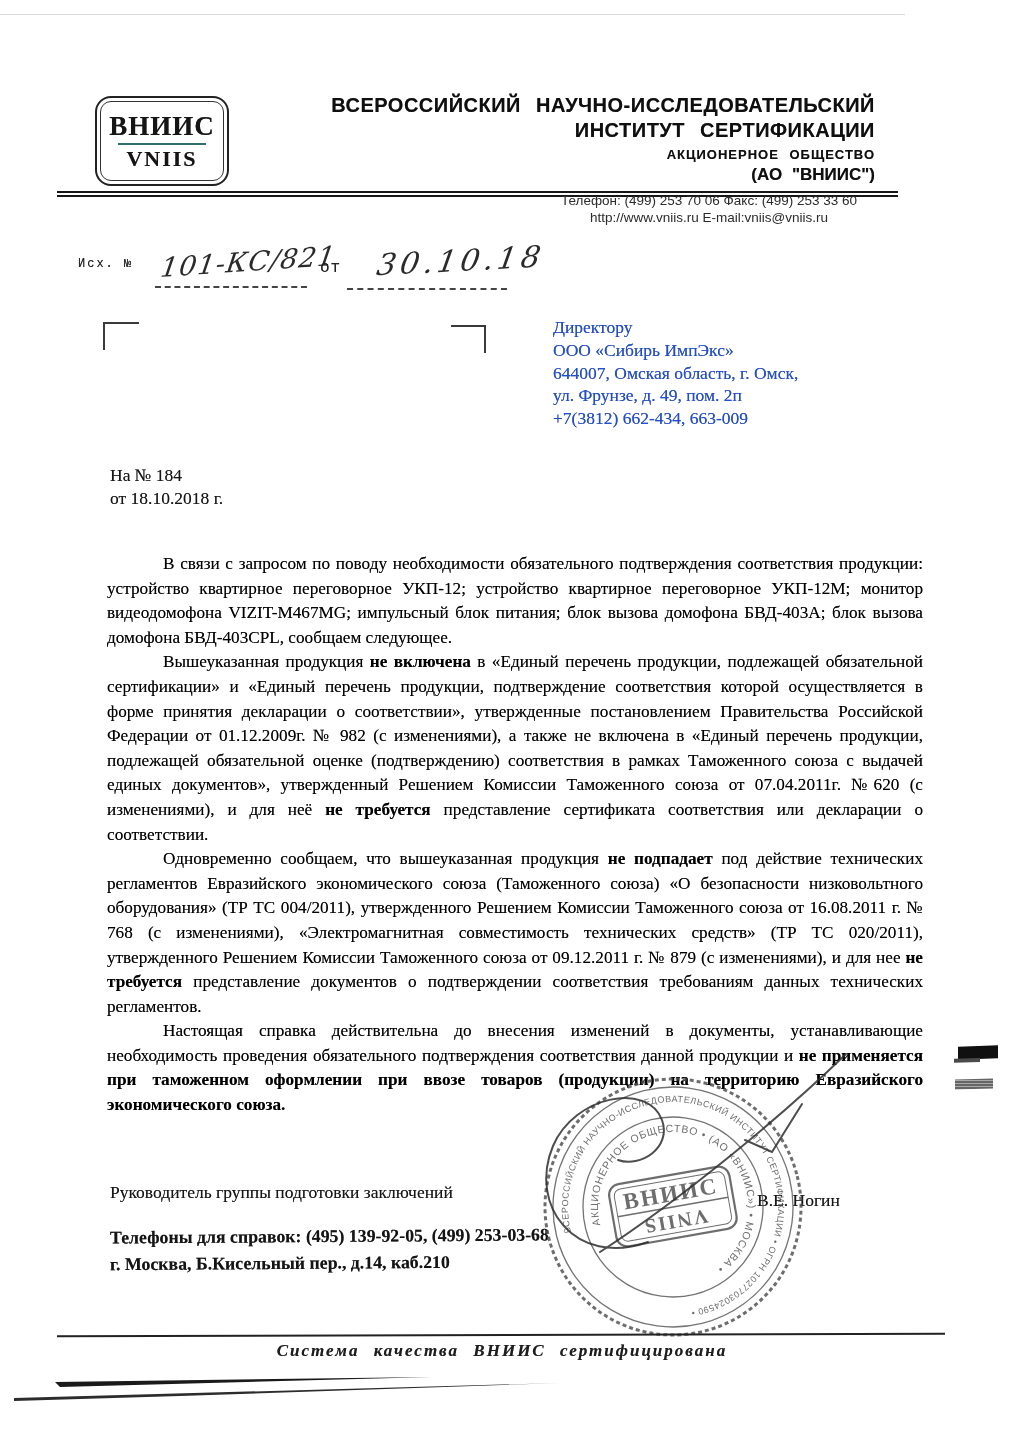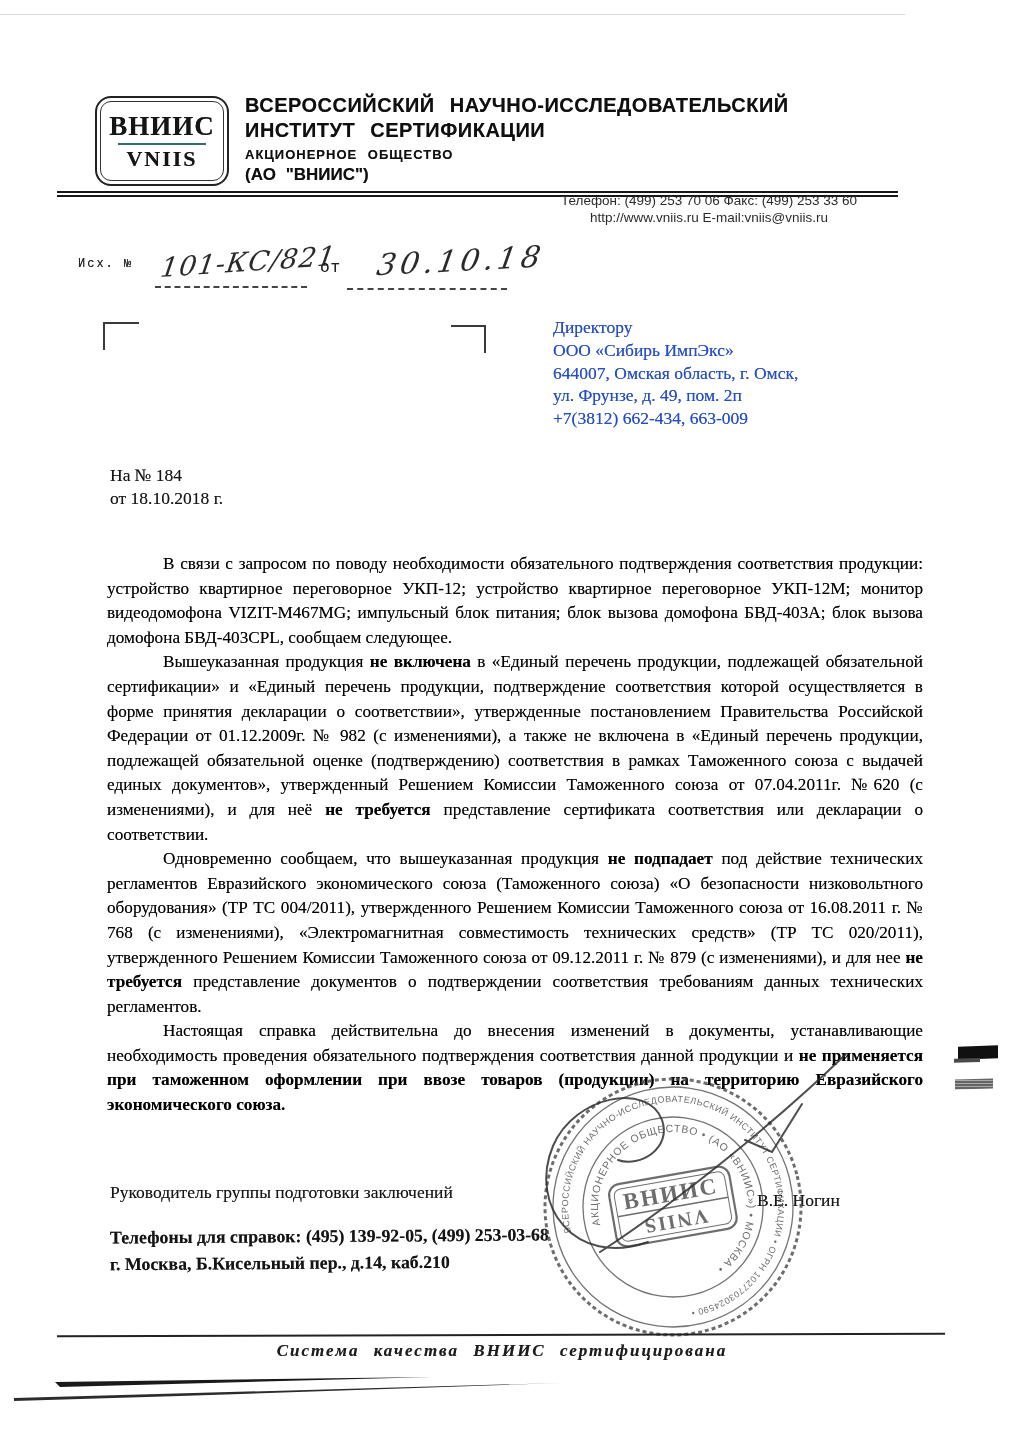--- a/index.html
+++ b/index.html
@@ -6,21 +6,21 @@
   #page{position:relative;width:1024px;height:1448px;background:#ffffff;overflow:hidden;
         font-family:"Liberation Serif",serif;color:#1c1c1c;}
   .abs{position:absolute;}
   
   #logo-box{left:95px;top:96px;width:130px;height:86px;border:2px solid #222;border-radius:16px;}
   #logo-inner{position:absolute;inset:3px;border:1px solid #333;border-radius:11px;
               display:flex;flex-direction:column;align-items:center;justify-content:center;}
   .logo-ru{font-family:"Liberation Serif",serif;font-weight:bold;font-size:27px;letter-spacing:1px;color:#151515;line-height:1;}
   .logo-rule{width:88px;height:2px;background:#2f6f6f;margin:3px 0 3px 0;}
   .logo-en{font-family:"Liberation Serif",serif;font-weight:bold;font-size:22px;letter-spacing:2px;color:#151515;line-height:1;}
-  #head-title{left:245px;top:92px;width:630px;text-align:left;font-family:"Liberation Sans",sans-serif;color:#0f0f0f;}
+  #head-title{left:245px;top:92px;width:630px;text-align:right;font-family:"Liberation Sans",sans-serif;color:#0f0f0f;}
   .ht1{font-size:20px;font-weight:bold;letter-spacing:.5px;word-spacing:9px;line-height:26px;}
   .ht2{font-size:20px;font-weight:bold;letter-spacing:.5px;word-spacing:9px;line-height:25px;}
   .ht3{font-size:13px;font-weight:bold;letter-spacing:1px;word-spacing:6px;margin-top:4px;}
   .ht4{font-size:17px;font-weight:bold;word-spacing:5px;margin-top:3px;}
   .rule{left:57px;width:841px;height:2px;background:#161616;}
   #addr-left{left:60px;top:201px;width:300px;text-align:center;font-family:"Liberation Sans",sans-serif;
              font-size:13.5px;color:#2b2b2b;line-height:17px;}
   #addr-right{left:518px;top:192px;width:382px;text-align:center;font-family:"Liberation Sans",sans-serif;
               font-size:13.5px;color:#2b2b2b;line-height:17px;}
   

